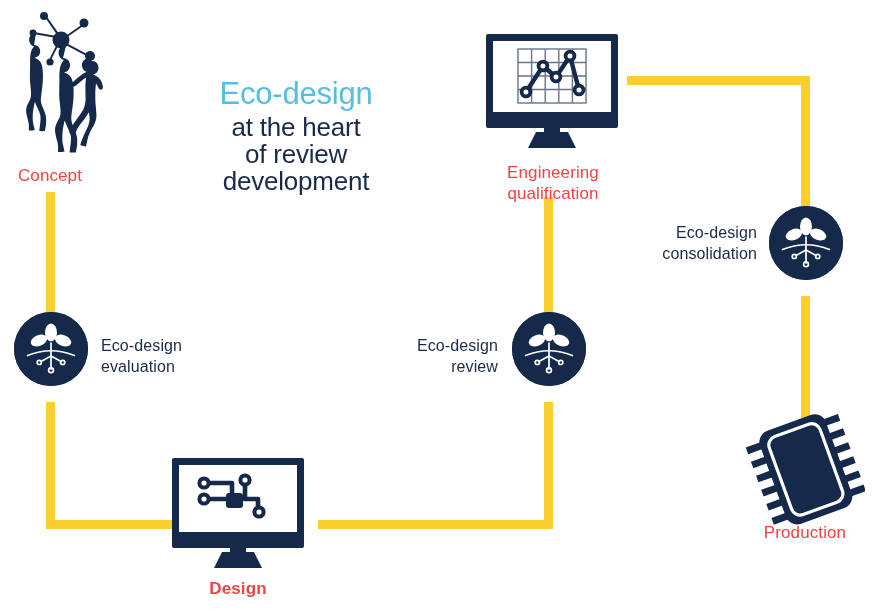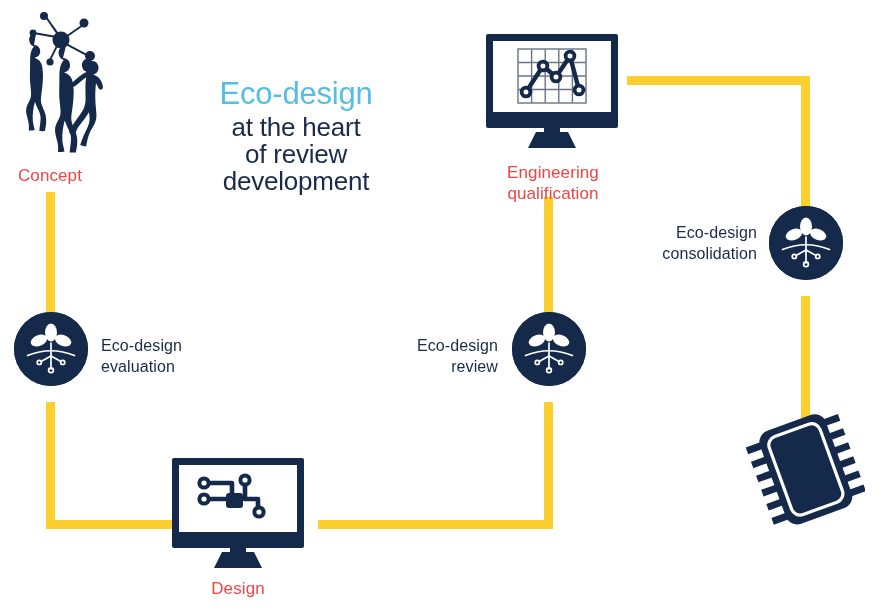--- a/index.html
+++ b/index.html
@@ -167,21 +167,21 @@
       <g fill="#ffffff" stroke="#15294B" stroke-width="4">
         <circle cx="34" cy="27" r="4.6"></circle>
         <circle cx="34" cy="43" r="4.6"></circle>
         <circle cx="75" cy="24" r="4.6"></circle>
         <circle cx="89" cy="56" r="4.6"></circle>
       </g>
       <path d="M52 96 L84 96 L92 112 L44 112 Z" fill="#15294B"></path>
       <rect x="60" y="92" width="16" height="7" fill="#15294B"></rect>
     </svg>
   </div>
-  <div class="node-label" style="left:188px; top:578px; width:100px;">Design</div>
+  <div class="node-label" style="left:188px; top:578px; width:100px;font-weight:bold;">Design</div>
 
   <div class="eco-badge" style="left:512px; top:312px; width:74px; height:74px;">
     <svg viewBox="0 0 74 74" xmlns="http://www.w3.org/2000/svg">
       <circle cx="37" cy="37" r="37" fill="#15294B"></circle>
       <g fill="#ffffff">
         <ellipse cx="37" cy="20.5" rx="6" ry="9"></ellipse>
         <ellipse cx="25" cy="28.5" rx="8.6" ry="5.4" transform="rotate(-22 25 28.5)"></ellipse>
         <ellipse cx="49" cy="28.5" rx="8.6" ry="5.4" transform="rotate(22 49 28.5)"></ellipse>
       </g>
       <g stroke="#ffffff" fill="none" stroke-width="1.7" stroke-linecap="round">
@@ -265,20 +265,21 @@
             <path d="M93 54 H109"></path>
           <path d="M93 69 H109"></path>
             <path d="M93 84 H109"></path>
             <path d="M93 99 H109"></path>
         </g>
         <rect x="25" y="12" width="70" height="99" rx="12" fill="#15294B"></rect>
         <rect x="33" y="20" width="54" height="83" rx="9" fill="none" stroke="#ffffff" stroke-width="3.2"></rect>
       </g>
     </svg>
   </div>
+  <div class="node-label" style="left:745px; top:522px; width:120px;">Production</div>
 
   <div id="headline">
     <span class="eco">Eco-design</span>
     <span class="sub">at the heart
 of review
 development</span>
   </div>
 
 </div>
 

